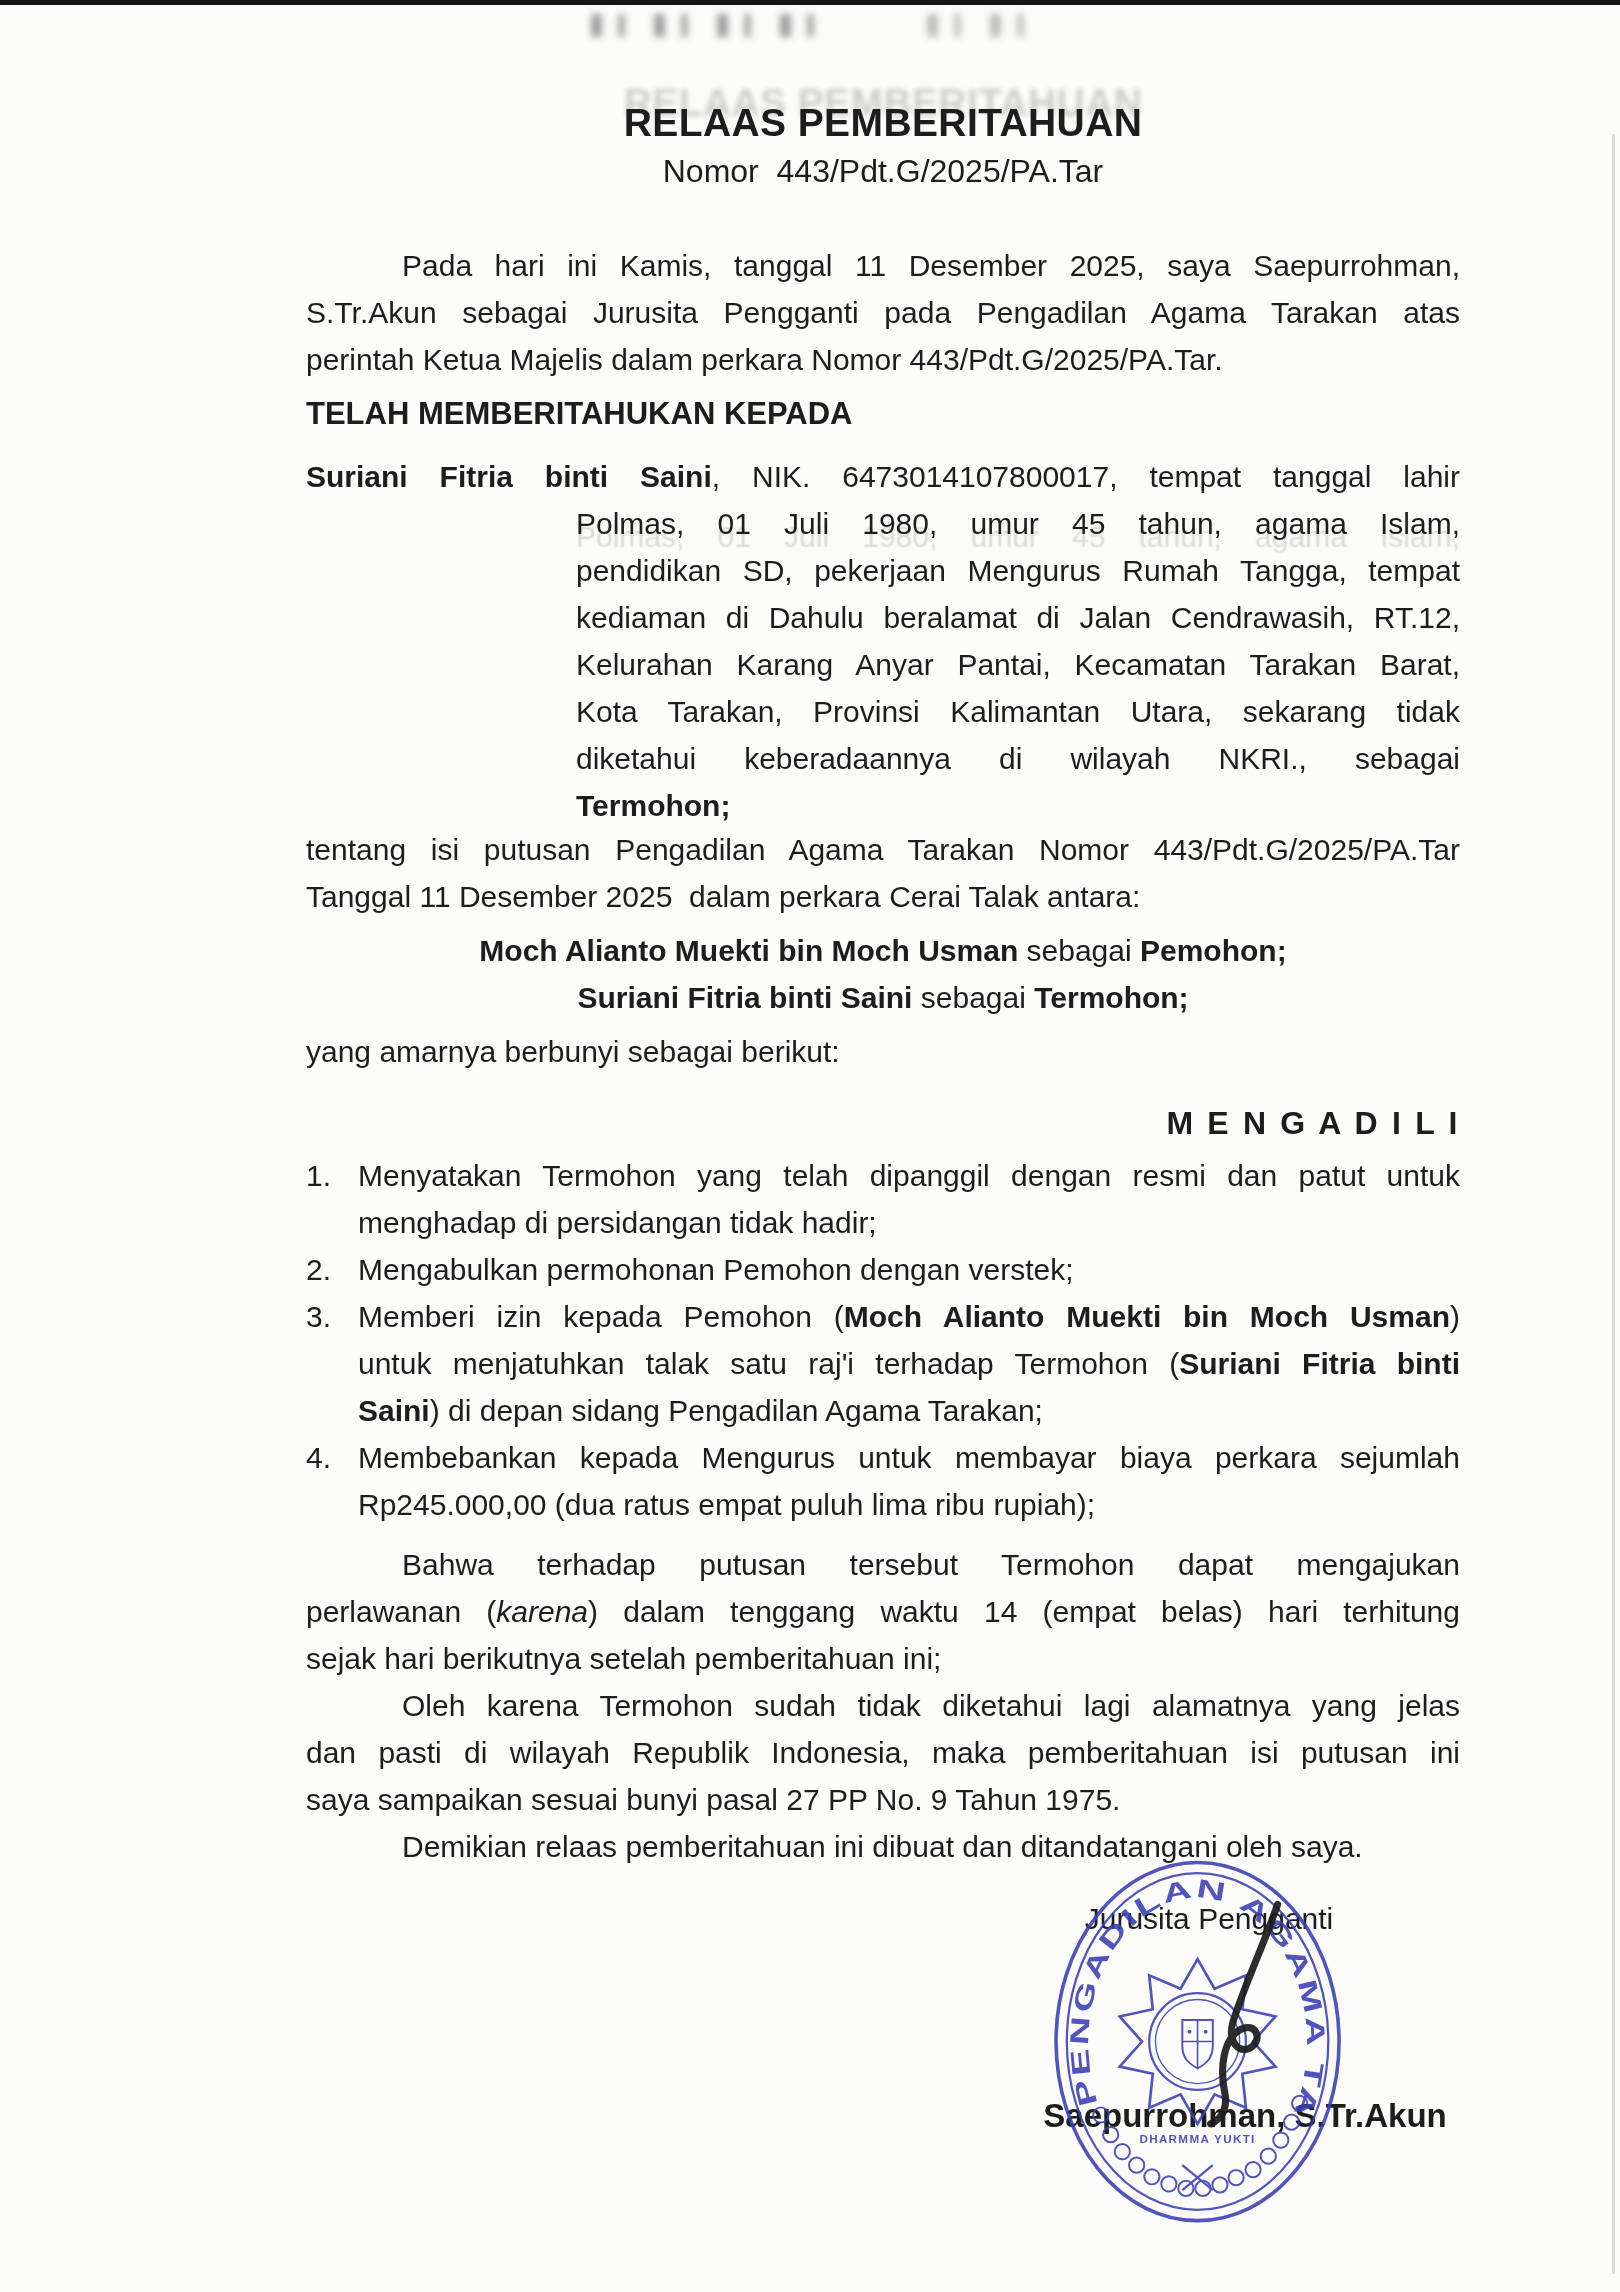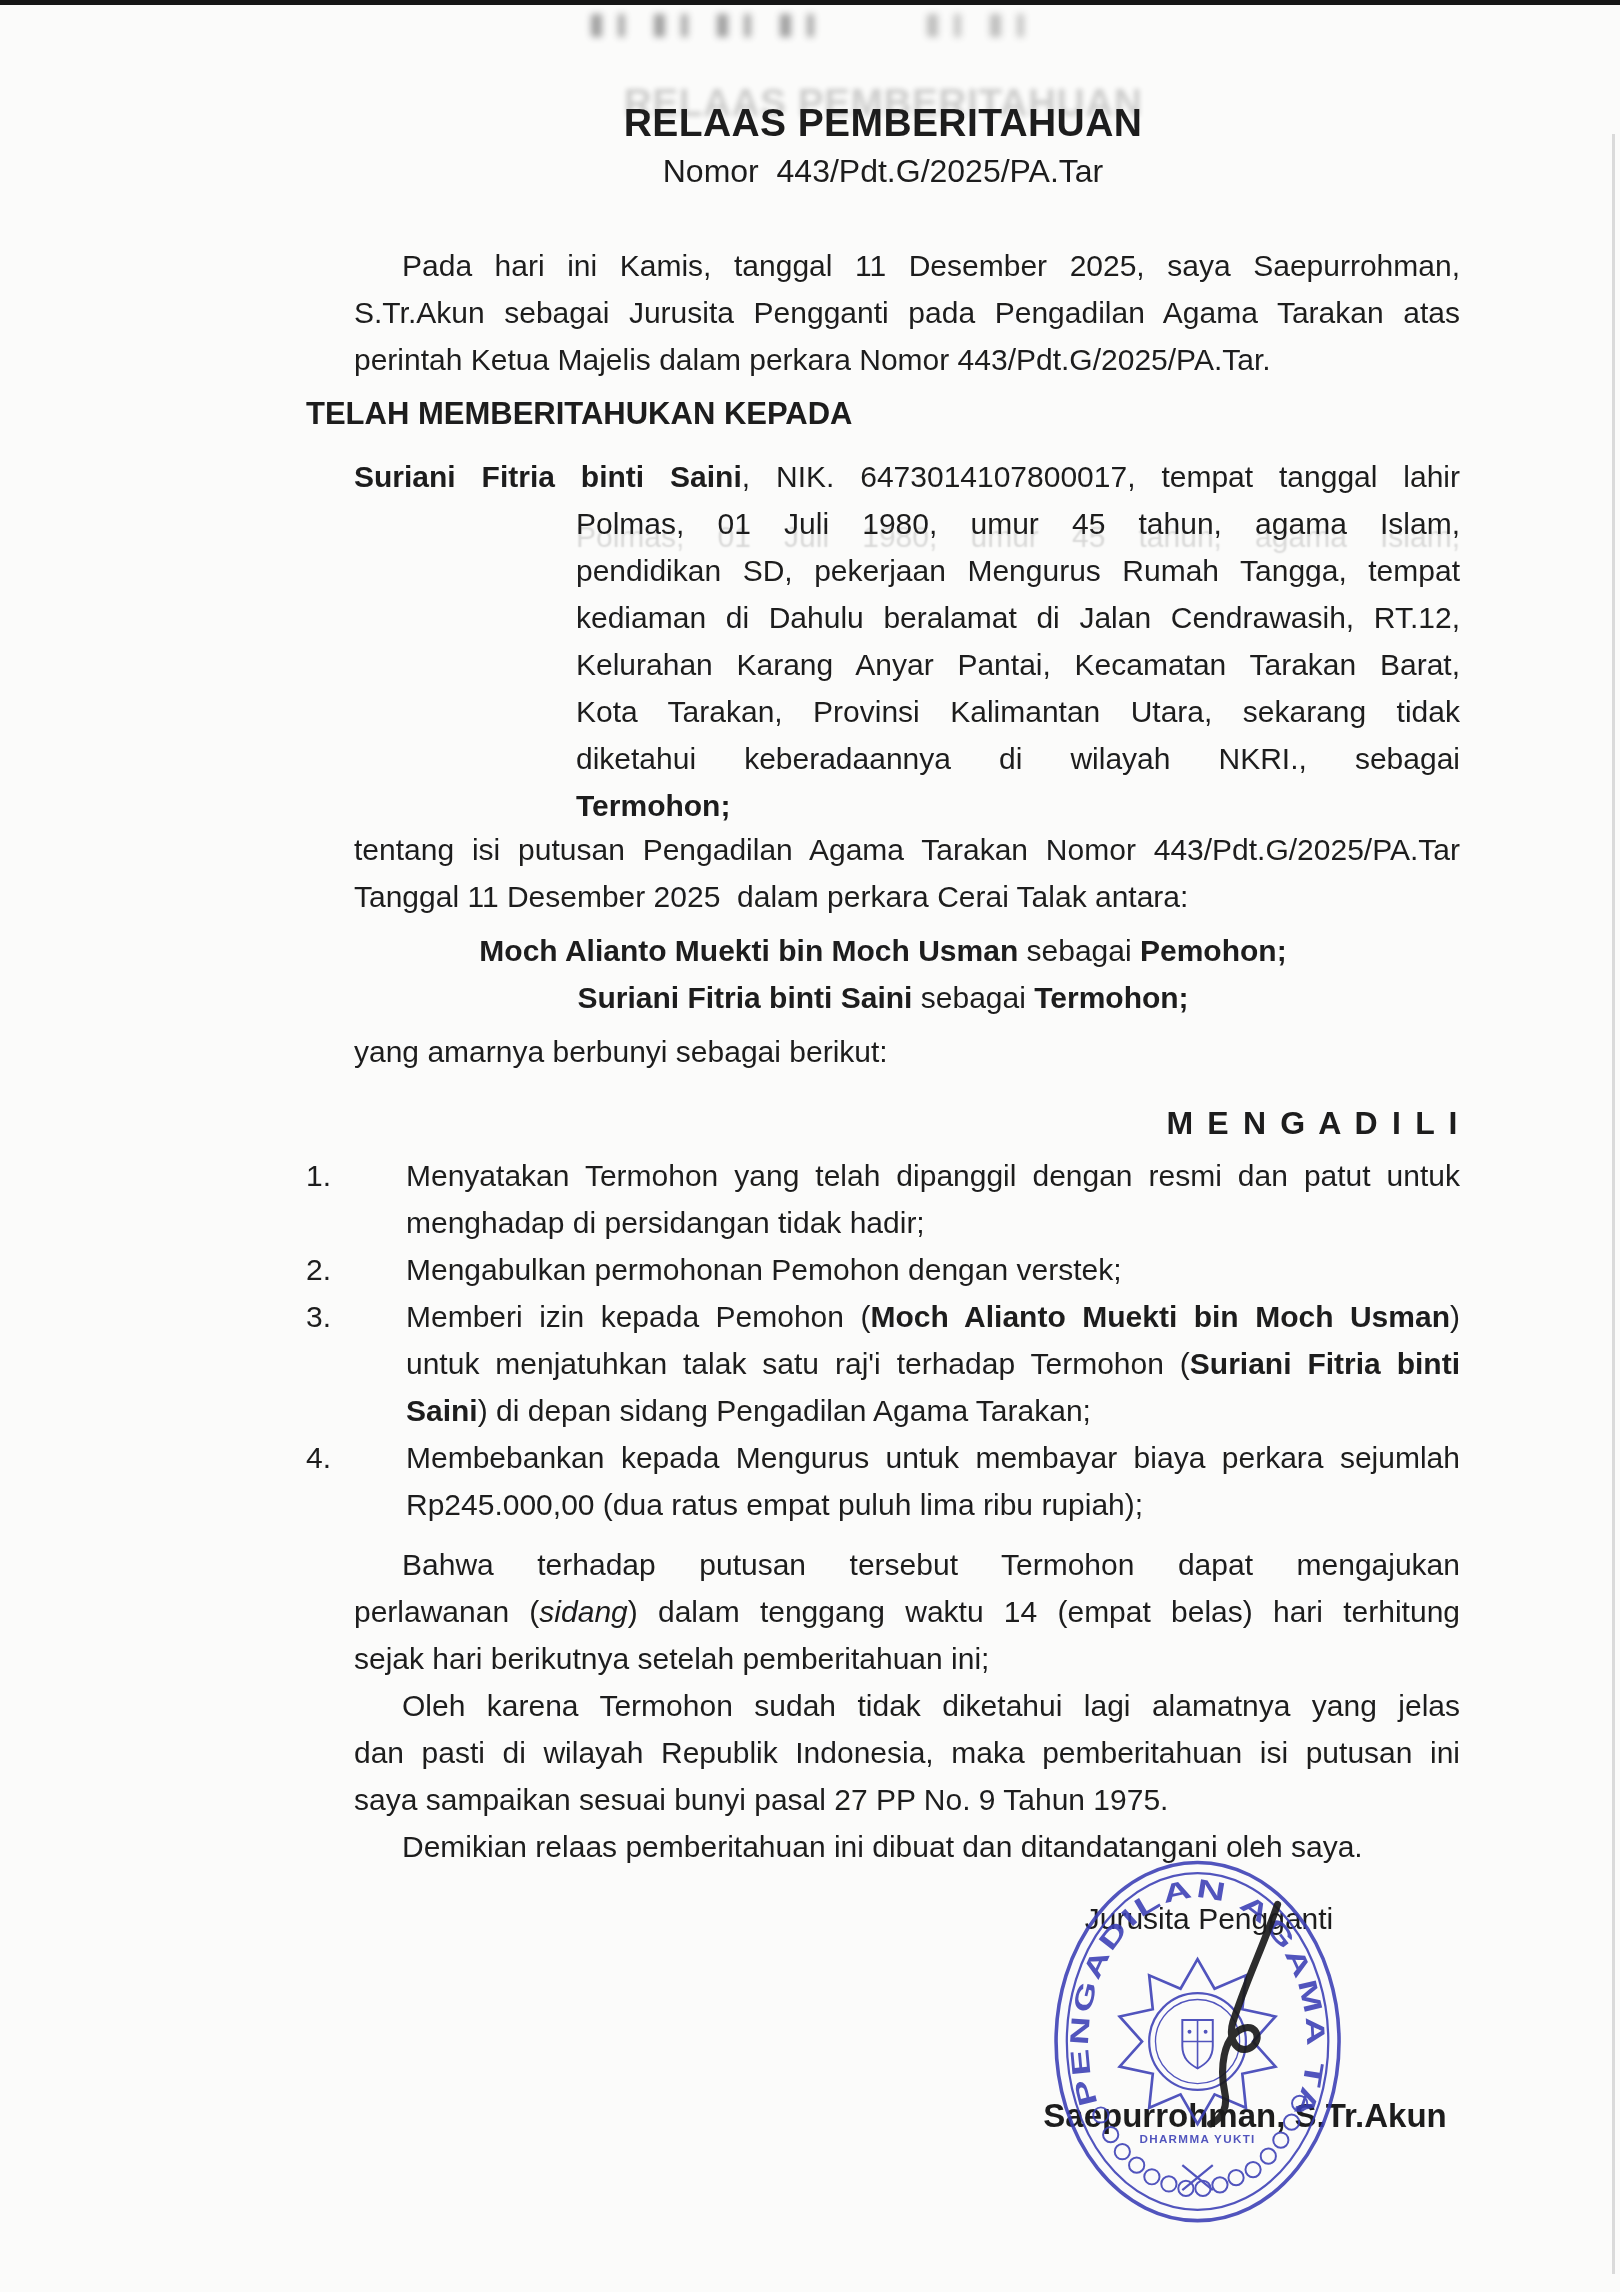--- a/index.html
+++ b/index.html
@@ -12,21 +12,21 @@
   .smudge{position:absolute;height:23px;border-radius:2.7px;filter:blur(3.6px);
           background:repeating-linear-gradient(90deg,#333 0 10.7px,transparent 10.7px 27px,#444 27px 34px,transparent 34px 63px);}
   #smudge1{left:591px;top:14.3px;width:224px;opacity:.45;}
   #smudge2{left:927px;top:14.3px;width:116px;opacity:.30;}
 
   .content{position:absolute;left:306px;top:98px;width:1154px;
            font-size:30px;line-height:47px;z-index:1;}
   .title{font-size:39px;font-weight:bold;text-align:center;line-height:50px;letter-spacing:0.4px;
          text-shadow:0 -19.7px 5.4px rgba(25,25,25,.20);}
   .nomor{text-align:center;font-size:32px;white-space:pre-wrap;}
-  .ln{text-align:left;margin-left:48px;}
+  .ln{text-align:left;}
   .j{text-align:justify;text-align-last:justify;}
   .ind{margin-left:96px;}
   .hang{margin-left:270px;}
   .echo{text-shadow:0 13.4px 1.8px rgba(0,0,0,.14);}
   .pre{white-space:pre-wrap;}
   .centerline{text-align:center;}
   #p1{margin-top:47px;}
   #telah{margin-top:7.2px;text-align:left;font-weight:bold;font-size:31px;}
   #resp{margin-top:16px;}
   #subject{margin-top:-3.6px;}
@@ -124,21 +124,21 @@
         <div class="num">4.</div>
         <div class="lt">
           <div class="ln j">Membebankan kepada Mengurus untuk membayar biaya perkara sejumlah</div>
           <div class="ln">Rp245.000,00 (dua ratus empat puluh lima ribu rupiah);</div>
         </div>
       </div>
     </div>
 
     <div id="appeal">
       <div class="ln j ind">Bahwa terhadap putusan tersebut Termohon dapat mengajukan</div>
-      <div class="ln j"><span>perlawanan (</span><span style="font-style: italic;">sidang</span><span>) dalam tenggang waktu 14 (empat belas) hari terhitung</span></div>
+      <div class="ln j"><span>perlawanan (</span><span style="font-style: italic;">karena</span><span>) dalam tenggang waktu 14 (empat belas) hari terhitung</span></div>
       <div class="ln">sejak hari berikutnya setelah pemberitahuan ini;</div>
     </div>
 
     <div id="pub">
       <div class="ln j ind">Oleh karena Termohon sudah tidak diketahui lagi alamatnya yang jelas</div>
       <div class="ln j">dan pasti di wilayah Republik Indonesia, maka pemberitahuan isi putusan ini</div>
       <div class="ln">saya sampaikan sesuai bunyi pasal 27 PP No. 9 Tahun 1975.</div>
     </div>
 
     <div id="final" class="ln ind">Demikian relaas pemberitahuan ini dibuat dan ditandatangani oleh saya.</div>

